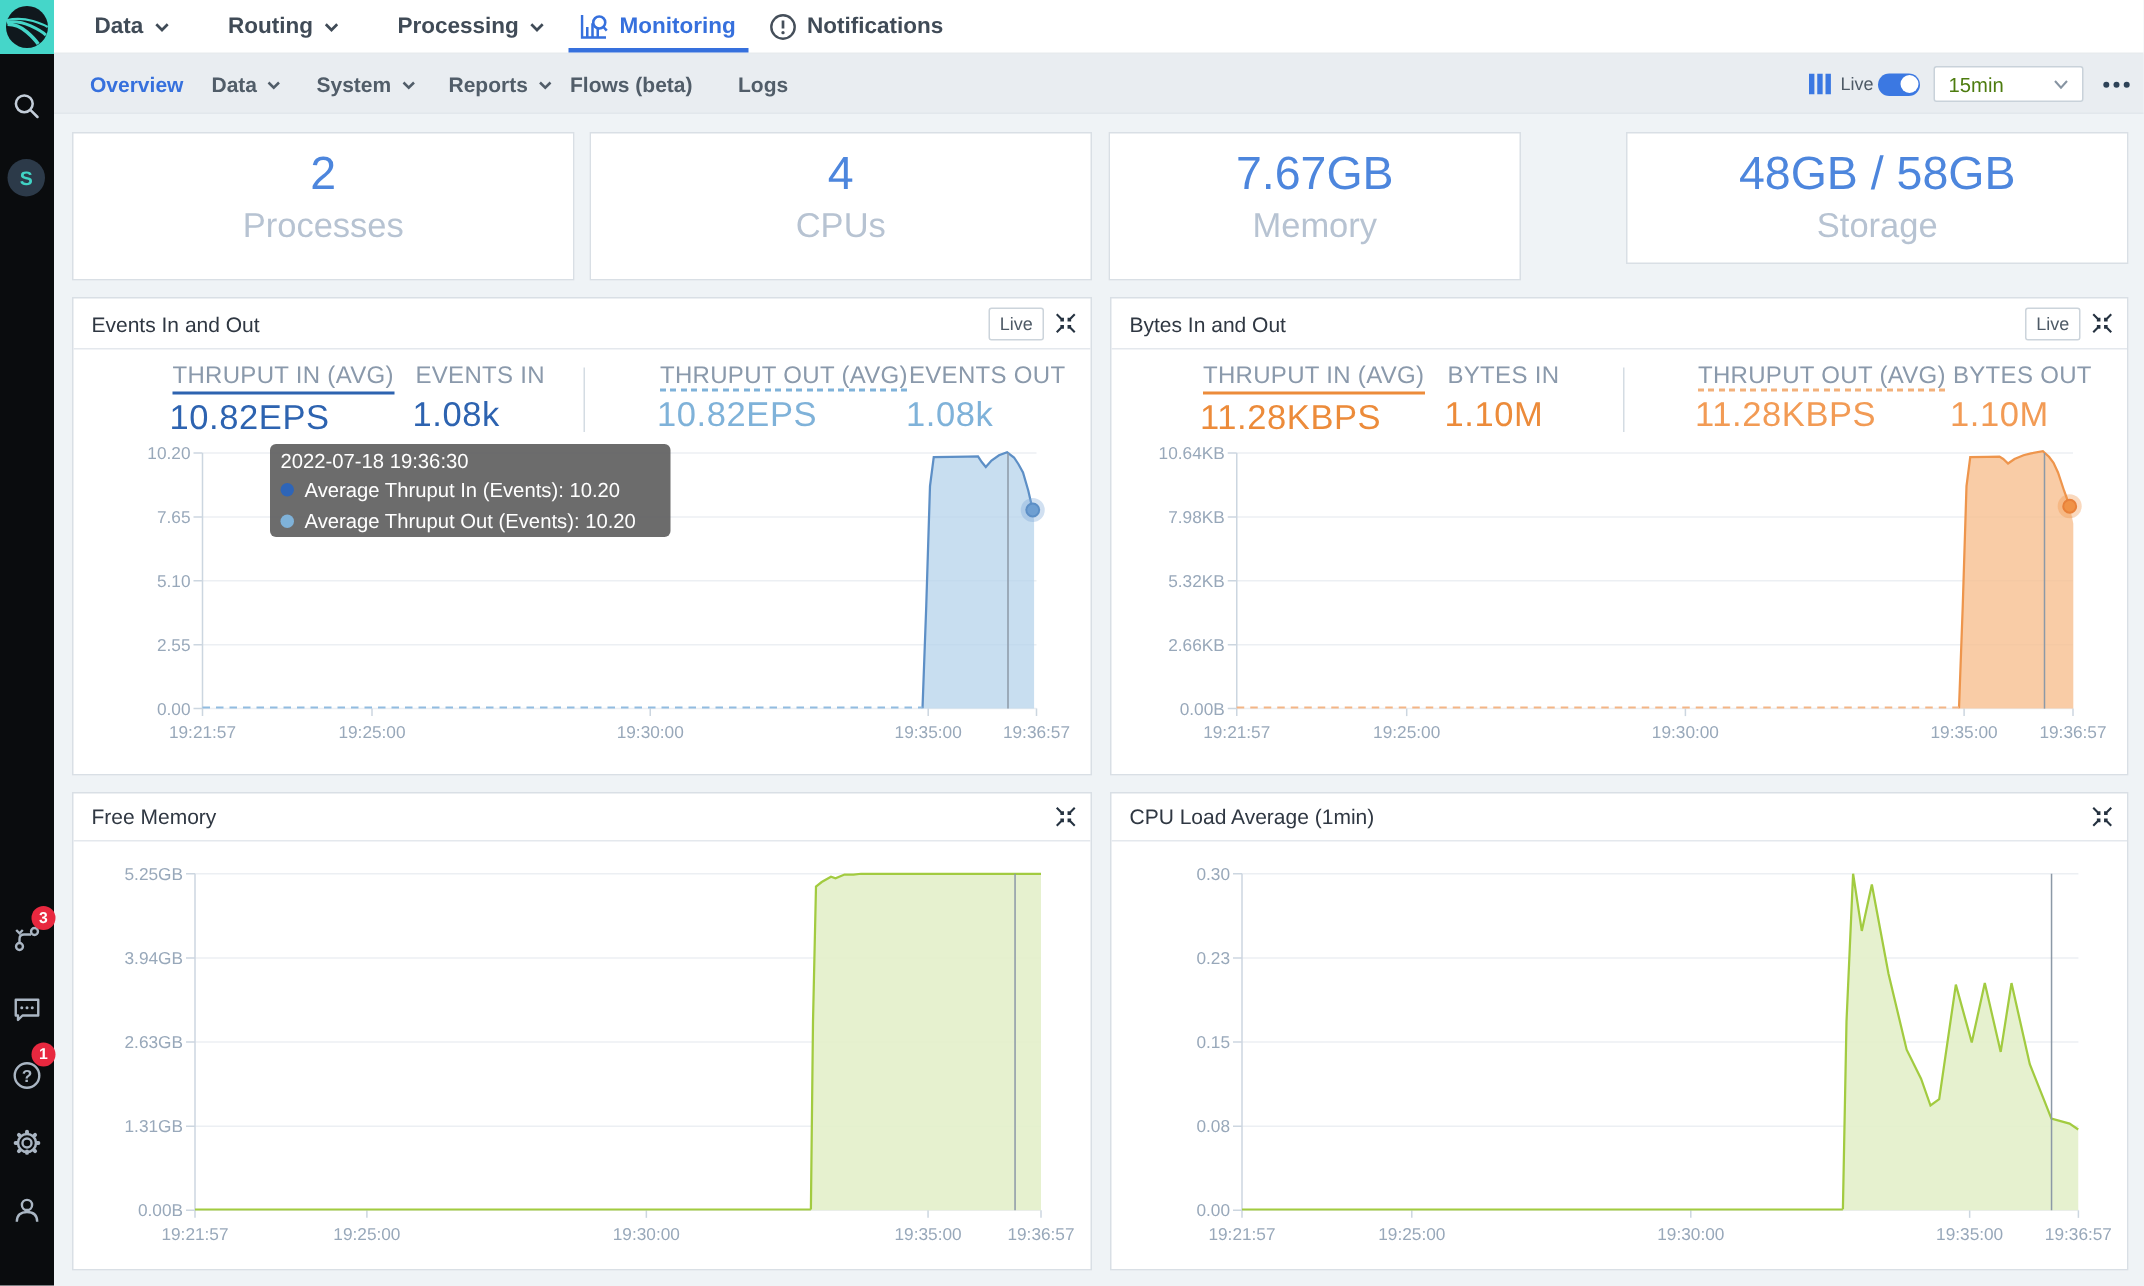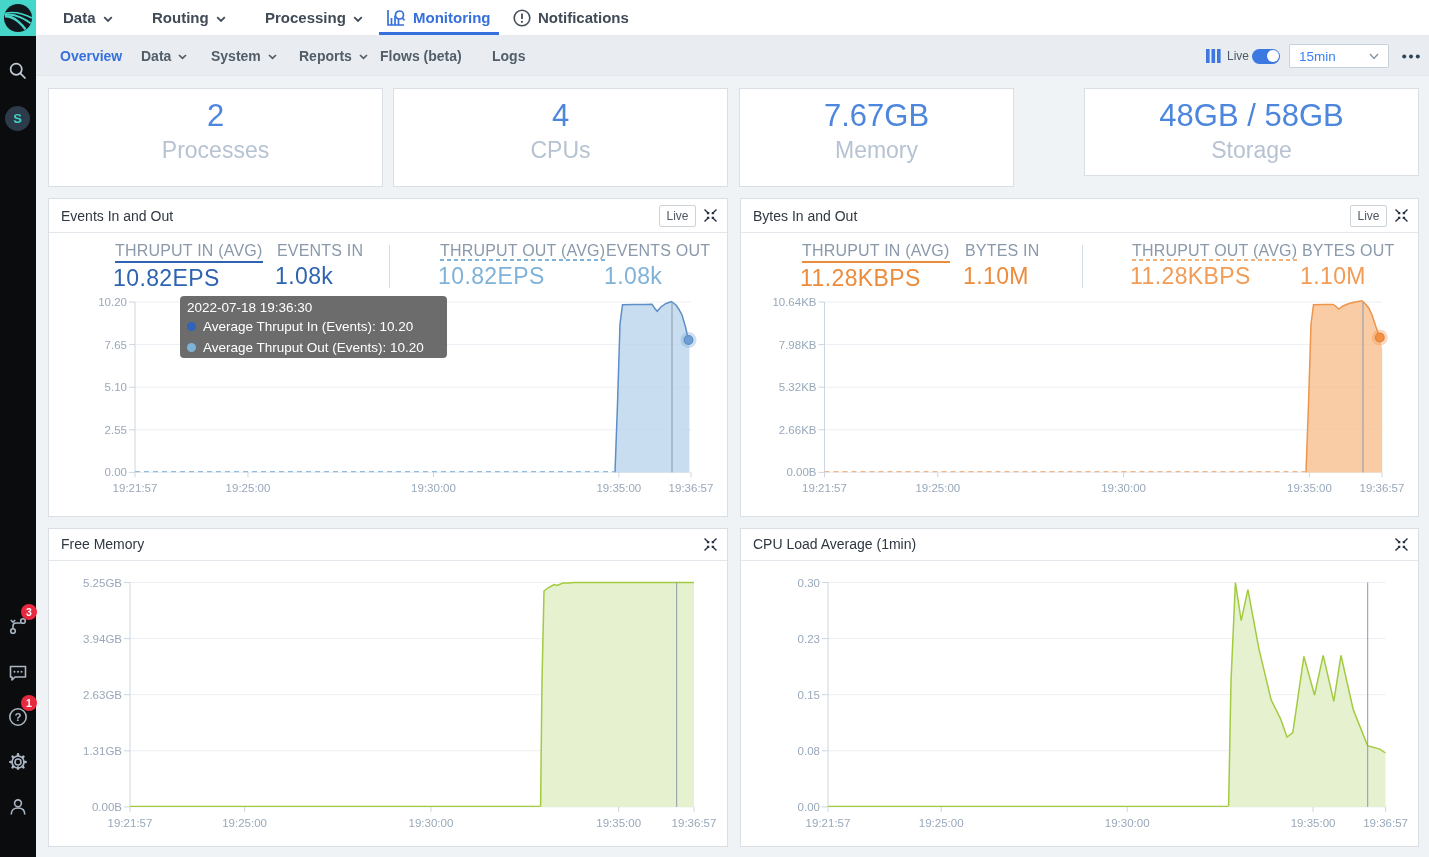--- a/index.html
+++ b/index.html
@@ -129,21 +129,21 @@
     <svg style="position:absolute; left:1170px; top:13px;" width="15" height="14" viewBox="0 0 15 14">
       <rect x="0" y="0" width="3.6" height="14" fill="#3b78e2"></rect>
       <rect x="5.5" y="0" width="3.6" height="14" fill="#3b78e2"></rect>
       <rect x="11" y="0" width="3.6" height="14" fill="#3b78e2"></rect>
     </svg>
     <span style="position:absolute; left:1191px; top:0; line-height:40px; font-size:12px; color:#4e5a66;">Live</span>
     <div style="position:absolute; left:1216px; top:12.5px; width:28px; height:15px; border-radius:8px; background:#3b78e2;">
       <div style="position:absolute; right:1.5px; top:1.5px; width:12px; height:12px; border-radius:50%; background:#fff;"></div>
     </div>
     <div style="position:absolute; left:1253px; top:8px; width:100px; height:24px; background:#fff; border:1px solid #c9d2da; border-radius:2px;">
-      <span style="position:absolute; left:9px; top:0; line-height:23px; font-size:13.5px; color:#3b82f6;">15min</span>
+      <span style="position:absolute; left:9px; top:0; line-height:23px; font-size:13.5px; color:#4d7c0f;">15min</span>
       <svg style="position:absolute; right:9px; top:8px;" width="10" height="7" viewBox="0 0 10 7">
           <path d="M1 1 L5 5.4 L9 1" fill="none" stroke="#8794a2" stroke-width="1.4"></path>
         </svg>
     </div>
     <svg style="position:absolute; left:1366px; top:18px;" width="18" height="5" viewBox="0 0 18 5">
       <circle cx="2.2" cy="2.5" r="2" fill="#2e4358"></circle>
         <circle cx="9" cy="2.5" r="2" fill="#2e4358"></circle>
         <circle cx="15.8" cy="2.5" r="2" fill="#2e4358"></circle>
     </svg>
   </div>

